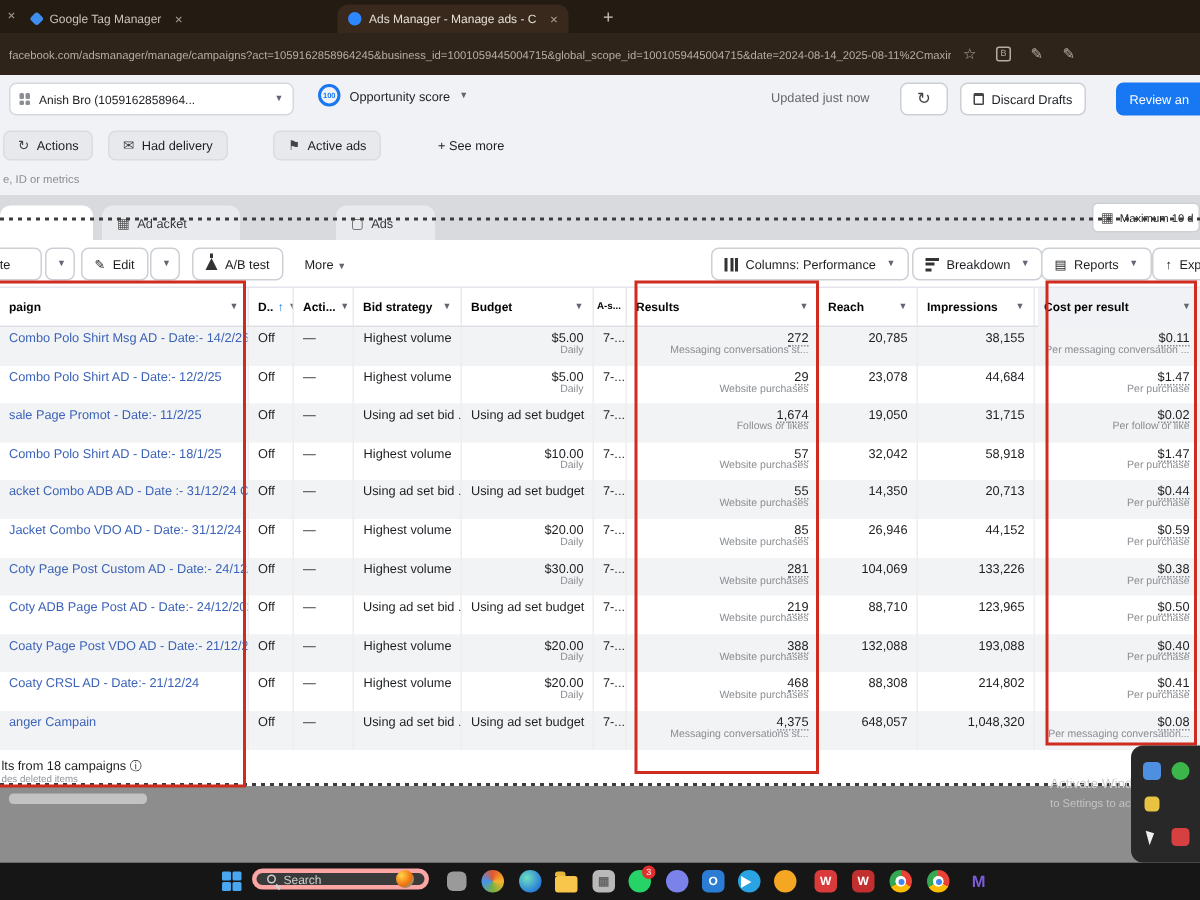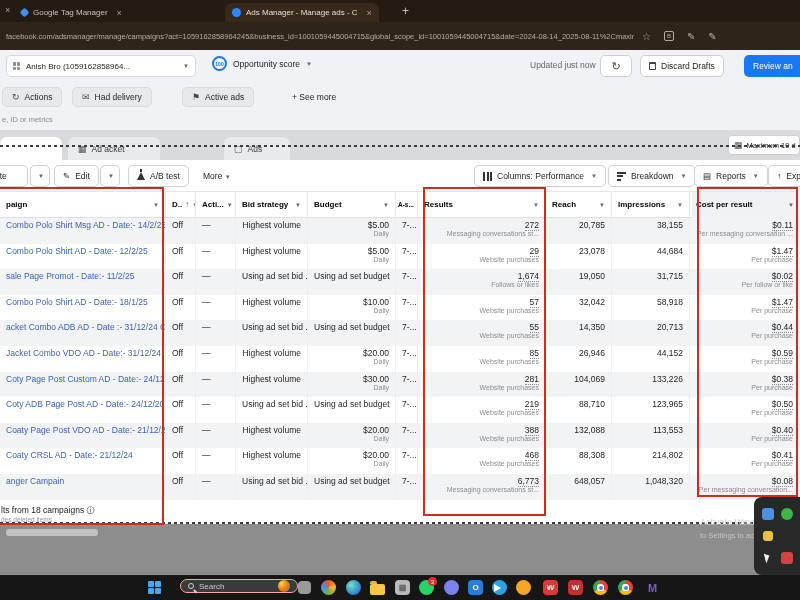--- a/index.html
+++ b/index.html
@@ -30,21 +30,21 @@
               border:1px solid #d5d8dd; border-radius:5px; display:flex; align-items:center;
               gap:5px; padding:0 6px; font-size:8px; color:#1c1e21; }
   .dotgrid { width:8px; height:8px; display:grid; grid-template-columns:3px 3px; gap:1px; }
   .dotgrid i { background:#8a8d91; border-radius:1px; }
   .caret { font-size:6px; color:#606770; margin-left:auto; }
   .caret2 { font-size:6px; color:#606770; }
   .score-wrap { position:absolute; left:212px; top:6px; display:flex; align-items:center; gap:6px; }
   .score-circ { width:15px; height:15px; border:2px solid #1877f2; border-radius:50%; color:#1877f2;
                 font-size:5px; font-weight:bold; display:flex; align-items:center; justify-content:center; }
   .score-label { font-size:8.5px; color:#1c1e21; }
-  .updated { position:absolute; left:514px; top:10px; font-size:8.5px; color:#65676b;margin-left:16px; }
+  .updated { position:absolute; left:514px; top:10px; font-size:8.5px; color:#65676b; }
   .refresh-btn { position:absolute; left:600px; top:5px; width:32px; height:22px; border:1px solid #ccd0d5;
                  border-radius:5px; background:#fff; color:#444; font-size:11px; text-align:center; line-height:20px; }
   .discard-btn { position:absolute; left:640px; top:5px; height:22px; border:1px solid #ccd0d5; border-radius:5px;
                  background:#fff; display:flex; align-items:center; gap:5px; padding:0 8px; font-size:8.5px; color:#1c1e21; }
   .trash { width:7px; height:8px; border:1px solid #444; border-top:2px solid #444; border-radius:1px; }
   .review-btn { position:absolute; left:744px; top:5px; width:70px; height:22px; background:#1877f2; color:#fff;
                 border-radius:5px; font-size:8.5px; display:flex; align-items:center; padding-left:9px; }
 
   
   .filter-row { position:absolute; left:0; top:82px; width:800px; height:30px; background:#f0f2f5; }
@@ -121,22 +121,22 @@
   .ric.red { background:#d64040; }
   .cursor-tri { width:0; height:0; border-left:5px solid #f0f0f0; border-top:3px solid transparent;
                 border-bottom:7px solid transparent; transform:rotate(-15deg); }
 
   
   .taskbar { position:absolute; left:0; top:575px; width:800px; height:25px; background:#161616; z-index:50; }
   .tb-item { position:absolute; top:4px; width:17px; height:17px; display:flex; align-items:center;
              justify-content:center; font-size:9px; color:#fff; }
   .winlogo { width:13px; height:13px; display:grid; grid-template-columns:6px 6px; gap:1px; }
   .winlogo i { background:#4ba6f0; border-radius:1px; }
-  .searchpill { position:absolute; left:180px; top:4px; width:118px; height:14px; background:#3a3a3a;
-                border:1px solid #fca5a5; border-radius:9px; display:flex; align-items:center; gap:5px;
+  .searchpill { position:absolute; left:168px; top:4px; width:118px; height:14px; background:#3a3a3a;
+                border:3px solid #fca5a5; border-radius:9px; display:flex; align-items:center; gap:5px;
                 padding:0 7px; color:#cfcfcf; font-size:8px; }
   .mag { width:6px; height:6px; border:1.5px solid #cfcfcf; border-radius:50%; position:relative; }
   .mag:after { content:""; position:absolute; left:5px; top:5px; width:4px; height:1.5px; background:#cfcfcf;
                transform:rotate(45deg); transform-origin:left; }
   .bing { width:12px; height:12px; border-radius:50%; margin-left:auto;
           background:radial-gradient(circle at 30% 30%, #ffd54d, #f2720c 55%, #2aa7de); }
   .circ { border-radius:50%; width:15px; height:15px; }
   .sq { border-radius:4px; width:15px; height:15px; display:flex; align-items:center; justify-content:center;
         font-size:8px; font-weight:bold; color:#fff; }
   .chrome { width:15px; height:15px; border-radius:50%; position:relative;
@@ -434,21 +434,21 @@
       </div>
       <div class="row grid">
         <div><span class="val link">Coaty Page Post VDO AD - Date:- 21/12/24</span></div>
         <div class="muted"><span class="val">Off</span></div>
         <div class="muted"><span class="val">—</span></div>
         <div class="rr"><span class="val">Highest volume</span></div>
         <div class="rr"><span class="val">$20.00</span><span class="sub">Daily</span></div>
         <div class="muted"><span class="val">7-...</span></div>
         <div class="rr"><span class="val u">388</span><span class="sub">Website purchases</span></div>
         <div class="rr"><span class="val">132,088</span></div>
-        <div class="rr"><span class="val">113,553</span></div>
+        <div class="rr"><span class="val">193,088</span></div>
         <div class="rr"><span class="val u">$0.40</span><span class="sub">Per purchase</span></div>
       </div>
       <div class="row grid">
         <div><span class="val link">Coaty CRSL AD - Date:- 21/12/24</span></div>
         <div class="muted"><span class="val">Off</span></div>
         <div class="muted"><span class="val">—</span></div>
         <div class="rr"><span class="val">Highest volume</span></div>
         <div class="rr"><span class="val">$20.00</span><span class="sub">Daily</span></div>
         <div class="muted"><span class="val">7-...</span></div>
         <div class="rr"><span class="val u">468</span><span class="sub">Website purchases</span></div>
@@ -456,21 +456,21 @@
         <div class="rr"><span class="val">214,802</span></div>
         <div class="rr"><span class="val u">$0.41</span><span class="sub">Per purchase</span></div>
       </div>
       <div class="row grid">
         <div><span class="val link">anger Campain</span></div>
         <div class="muted"><span class="val">Off</span></div>
         <div class="muted"><span class="val">—</span></div>
         <div class="rr"><span class="val">Using ad set bid ...</span></div>
         <div class="rr"><span class="val">Using ad set budget</span></div>
         <div class="muted"><span class="val">7-...</span></div>
-        <div class="rr"><span class="val u">6,773</span><span class="sub">Messaging conversations st...</span></div>
+        <div class="rr"><span class="val u">4,375</span><span class="sub">Messaging conversations st...</span></div>
         <div class="rr"><span class="val">648,057</span></div>
         <div class="rr"><span class="val">1,048,320</span></div>
         <div class="rr"><span class="val u">$0.08</span><span class="sub">Per messaging conversation...</span></div>
       </div>
     </div>
 
   <div class="tfoot">
     <span class="foot1"><span>lts from 18 campaigns</span> <span class="info-i">ⓘ</span></span>
     <span class="foot2">des deleted items</span>
   </div>

